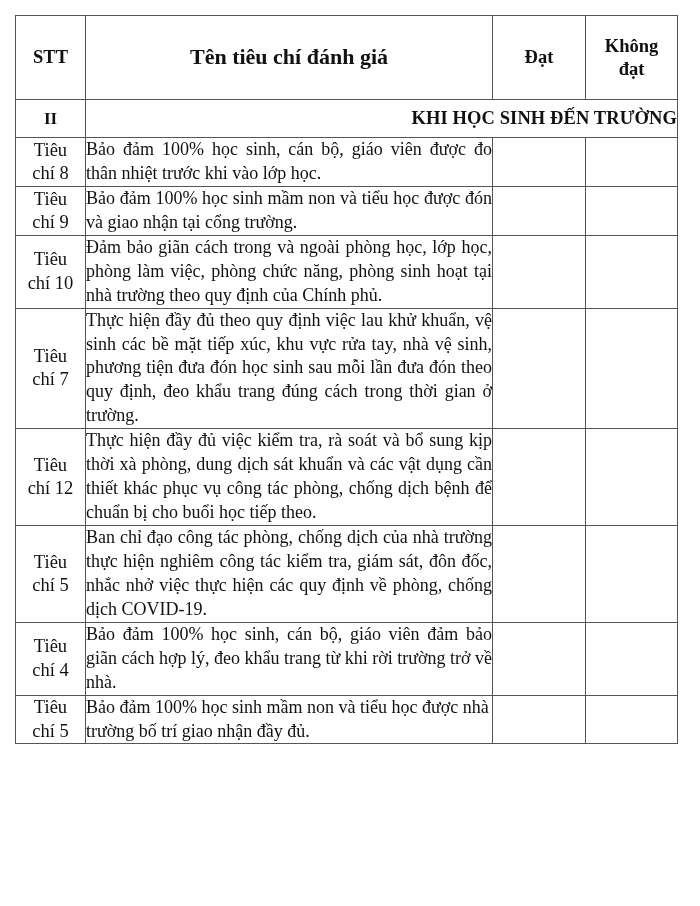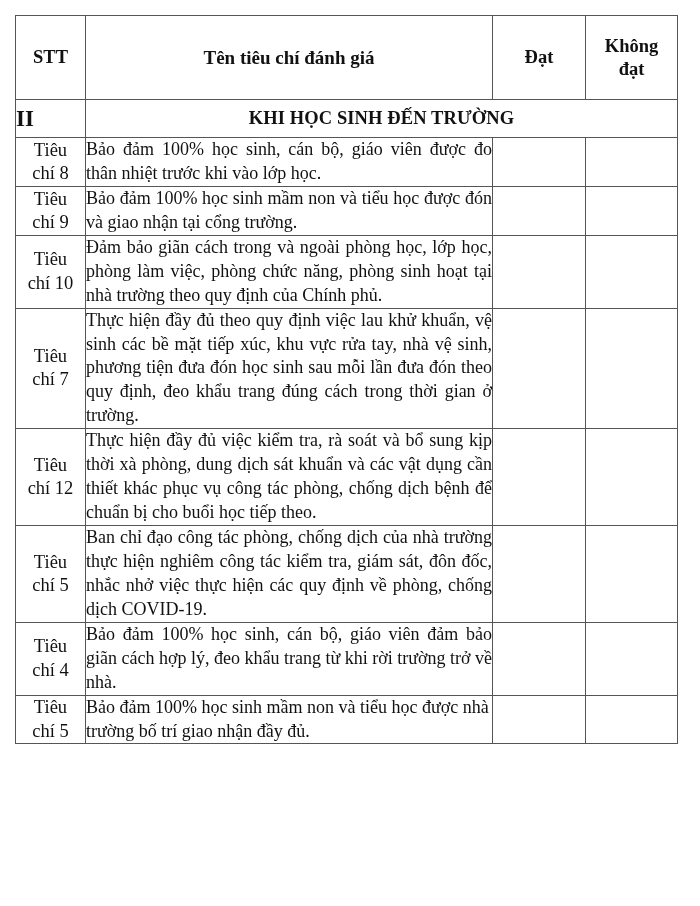--- a/index.html
+++ b/index.html
@@ -48,34 +48,34 @@
   
   tr.head-row td {
     text-align: center;
     font-weight: bold;
     font-size: 18.5px;
     line-height: 1.22;
     padding: 9px 4px;
     height: 65px;
   }
   tr.head-row td.h-name {
-    font-size: 19px;
+    font-size: 22px;
   }
 
   
   tr.section-row td {
     font-weight: bold;
     height: 37px;
   }
   td.sec-num {
-    text-align: left;
-    font-size: 23px;
+    text-align: center;
+    font-size: 17px;
   }
   td.sec-title {
-    text-align: center;
+    text-align: right;
     font-size: 18.5px;
     padding: 2px 6px 2px 10px;
     letter-spacing: 0.1px;
   }
 
   
   td.row-label {
     text-align: center;
     font-weight: bold;
     font-size: 18.5px;

